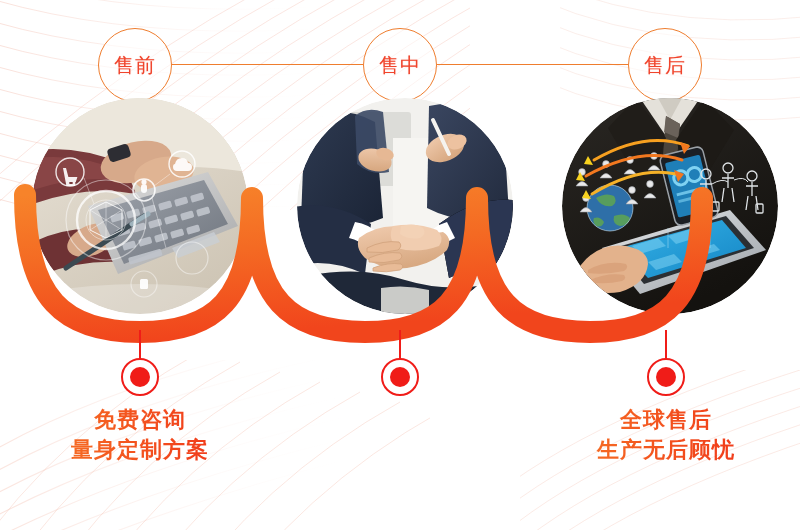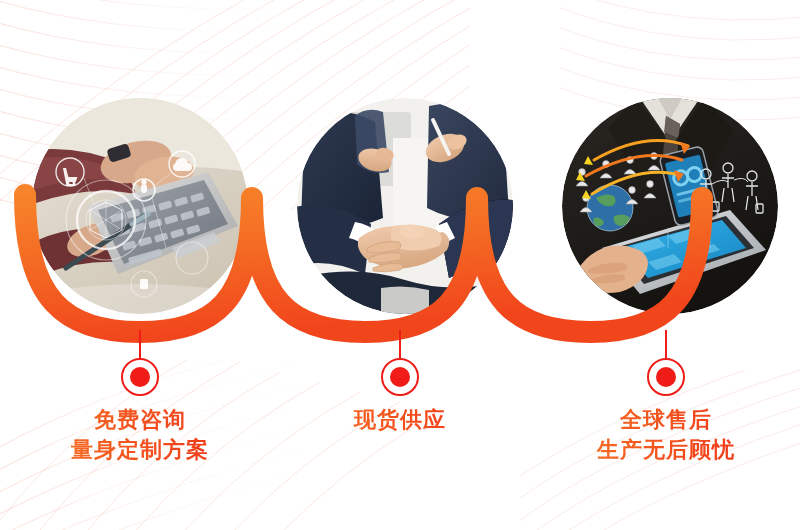--- a/index.html
+++ b/index.html
@@ -164,20 +164,34 @@
         <path d="M500,560 Q 600,470 820,400"></path>
         <path d="M510,575 Q 610,485 830,415"></path>
         <path d="M520,590 Q 620,500 840,430"></path>
         <path d="M490,545 Q 590,455 810,385"></path>
         <path d="M480,530 Q 580,440 800,370"></path>
         <path d="M470,515 Q 570,425 790,355"></path>
       </g>
     </svg>
   </div>
 
+  <div class="rail">
+    <div class="rail-line" style="left:172px;width:191px;"></div>
+    <div class="rail-line" style="left:437px;width:191px;"></div>
+
+    <div class="step-label" style="left:98px;top:28px;">
+      <span>售前</span>
+    </div>
+    <div class="step-label" style="left:363px;top:28px;">
+      <span>售中</span>
+    </div>
+    <div class="step-label" style="left:628px;top:28px;">
+      <span>售后</span>
+    </div>
+  </div>
 
   <div class="photo" style="left:32px;top:98px;">
     <svg viewBox="0 0 216 216">
       <defs>
         <clipPath id="pc1">
             <circle cx="108" cy="108" r="108"></circle>
           </clipPath>
         <linearGradient id="deskG" x1="0" y1="0" x2="0.6" y2="1">
           <stop offset="0%" stop-color="#e9e3d8"></stop>
             <stop offset="100%" stop-color="#cfc6b6"></stop>
@@ -496,20 +510,19 @@
     <div class="stem"></div>
     <div class="ring"></div>
     <div class="dot"></div>
   </div>
 
   <div class="caption" style="left:-10px;top:405px;">
     <span class="l1">免费咨询</span>
     <span class="l2">量身定制方案</span>
   </div>
   <div class="caption" style="left:250px;top:405px;">
-    <span class="l1">现货供应</span>
   </div>
   <div class="caption" style="left:516px;top:405px;">
     <span class="l1">全球售后</span>
     <span class="l2">生产无后顾忧</span>
   </div>
 
 </div>
 
 </body></html>

